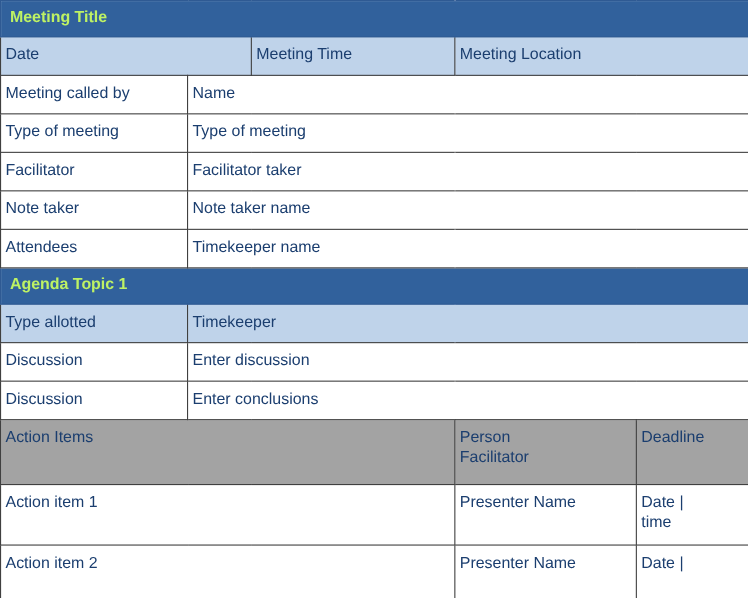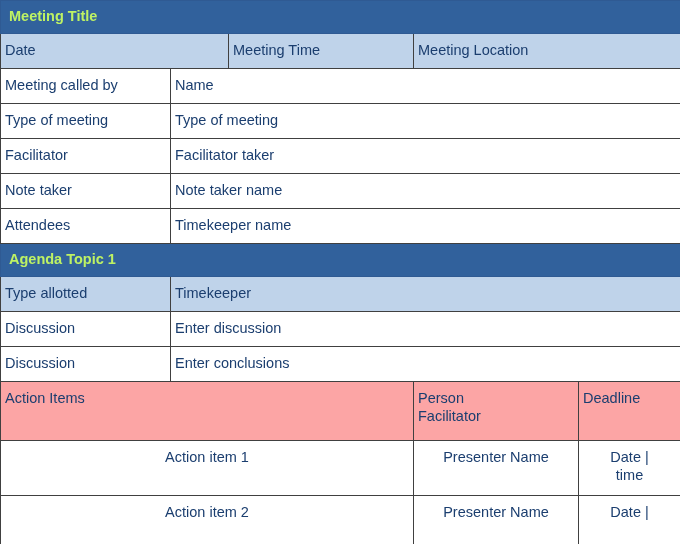--- a/index.html
+++ b/index.html
@@ -40,24 +40,23 @@
   
   .doc td.lightblue {
     background: #bfd3ea;
     color: #1b3e6f;
   }
   .doc td.labelcell {
     background: #ffffff;
   }
   .doc td.tall {
     height: 40px;
-    text-align: center;
   }
   .doc td.actions-head {
-    background: #fca5a5;
+    background: #a3a3a3;
     color: #1b3e6f;
     height: 44px;
     margin-left: 24px;
   }
 </style>
 </head>
 <body>
 
 <table class="doc">
   <colgroup>

